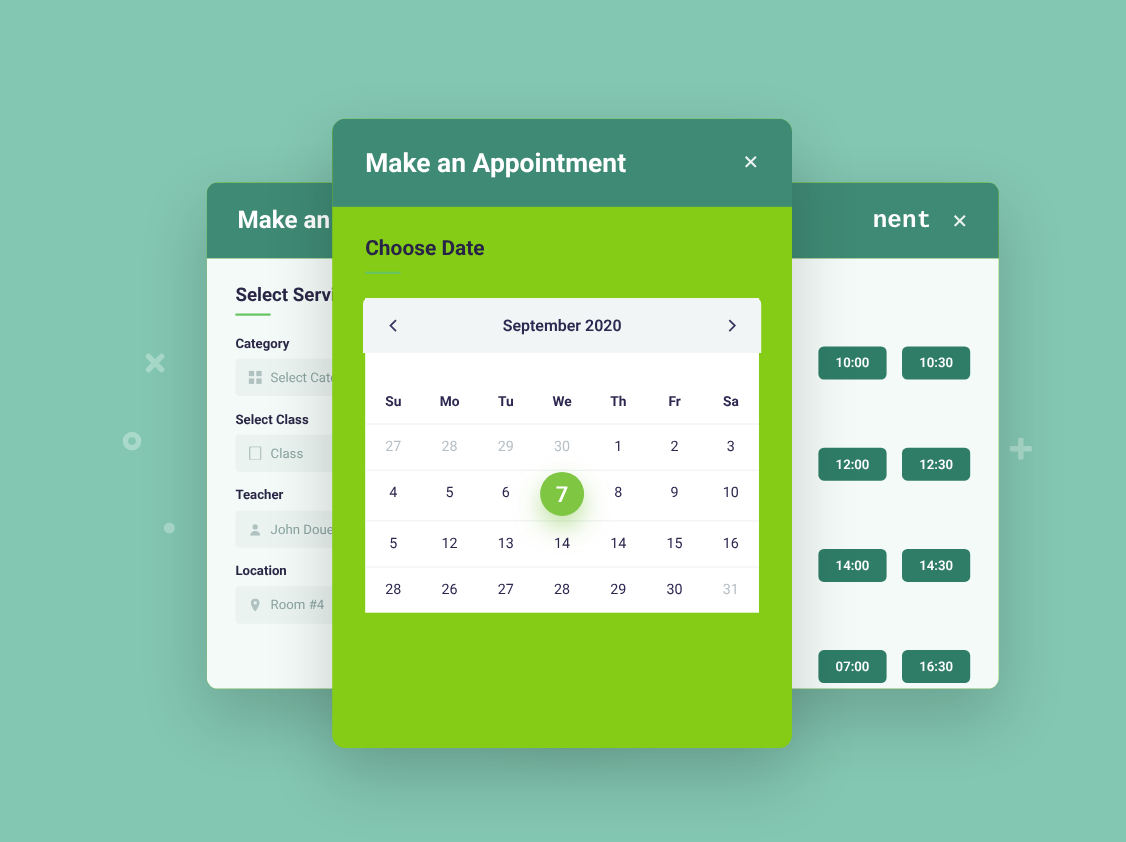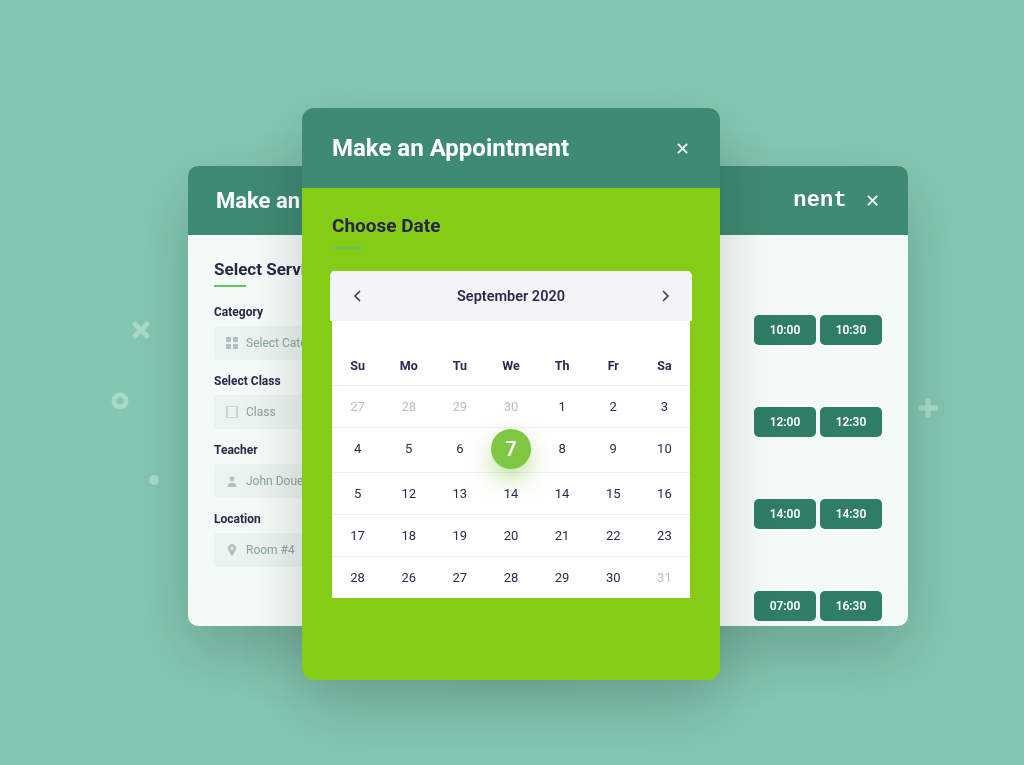--- a/index.html
+++ b/index.html
@@ -39,21 +39,21 @@
   #card-left .field-label { font-size: 12px; font-weight: 700; color: #2a2646; margin-top: 14px; margin-bottom: 7px; }
   #card-left .field {
     background: #eaf3f0; border-radius: 4px; padding: 10px 12px;
     font-size: 12px; color: #8aa3a0; display: flex; align-items: center; gap: 8px;
   }
   #card-left .field .ic { width: 12px; height: 12px; opacity: 0.6; }
 
   
   #card-right { left: 470px; top: 166px; width: 438px; height: 460px; }
   #card-right .body { padding: 24px 26px; background:#f4faf8; height:100%; display:flex; justify-content:flex-end; }
-  #card-right .times { display: grid; grid-template-columns: 62px 62px; gap: 12px 4px; margin-top: 56px; }
+  #card-right .times { display: grid; grid-template-columns: 62px 62px; gap: 12px 14px; margin-top: 56px; }
   #card-right .chip {
     background: #2f7d67; color: #fff; border-radius: 5px;
     font-size: 12px; font-weight: 600; height: 30px;
     display: flex; align-items: center; justify-content: center;
     cursor: pointer;
   }
   #card-right h2.partial { letter-spacing: 0.2px; }
 
   
   #card-front {
@@ -254,29 +254,20 @@
           <div class="cal-row">
             <div class="cal-cell">5</div>
             <div class="cal-cell">12</div>
             <div class="cal-cell">13</div>
             <div class="cal-cell">14</div>
             <div class="cal-cell">14</div>
             <div class="cal-cell">15</div>
             <div class="cal-cell">16</div>
           </div>
           <div class="cal-row">
-            <div class="cal-cell">17</div>
-            <div class="cal-cell">18</div>
-            <div class="cal-cell">19</div>
-            <div class="cal-cell">20</div>
-            <div class="cal-cell">21</div>
-            <div class="cal-cell">22</div>
-            <div class="cal-cell">23</div>
-          </div>
-          <div class="cal-row">
             <div class="cal-cell">28</div>
             <div class="cal-cell">26</div>
             <div class="cal-cell">27</div>
             <div class="cal-cell">28</div>
             <div class="cal-cell">29</div>
             <div class="cal-cell">30</div>
             <div class="cal-cell muted">31</div>
           </div>
         </div>
     </div>

